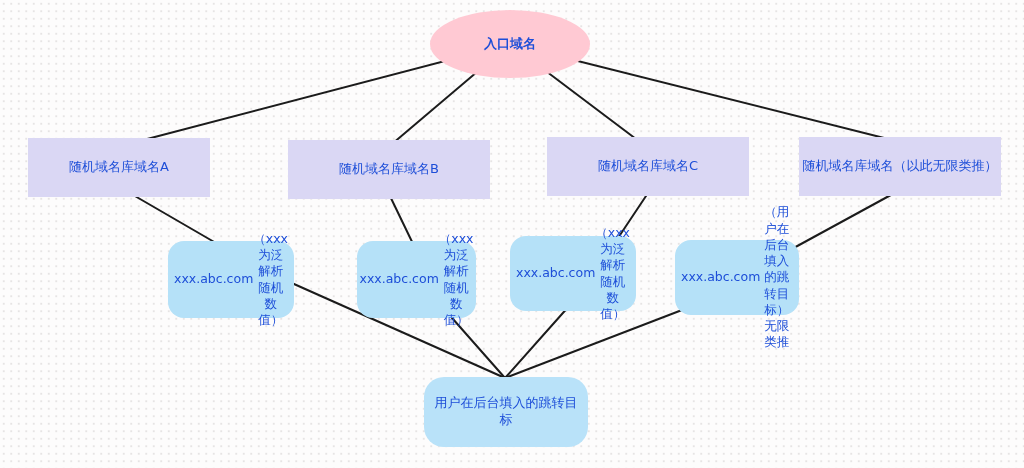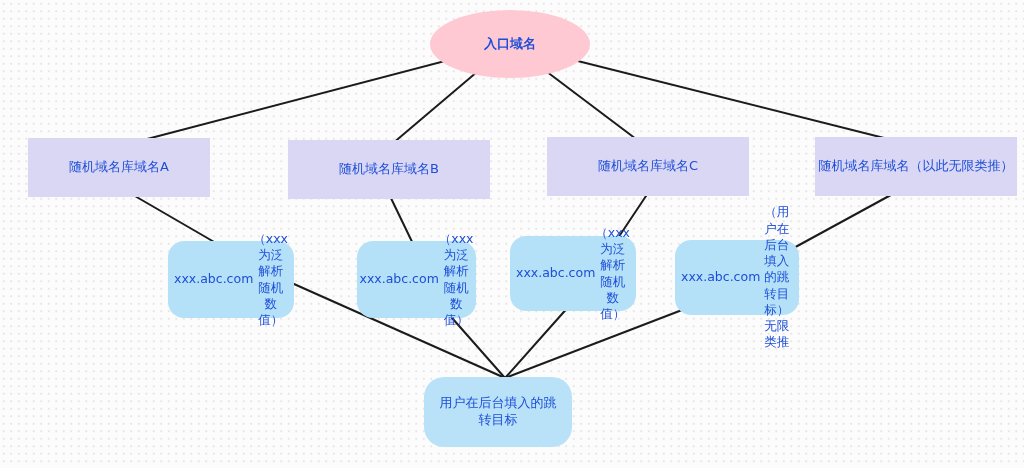--- a/index.html
+++ b/index.html
@@ -94,38 +94,38 @@
 
   <div class="node pool" style="left:28px; top:138px; width:182px; height:59px;">
     <span>随机域名库域名A</span>
   </div>
   <div class="node pool" style="left:547px; top:137px; width:202px; height:59px;">
     <span>随机域名库域名C</span>
   </div>
   <div class="node pool" style="left:288px; top:140px; width:202px; height:59px;">
     <span>随机域名库域名B</span>
   </div>
-  <div class="node pool" style="left:799px; top:137px; width:202px; height:59px;margin-left:16px;">
+  <div class="node pool" style="left:799px; top:137px; width:202px; height:59px;">
     <span>随机域名库域名（以此无限类推）</span>
   </div>
 
   <div class="node sub" style="left:168px; top:241px; width:126px; height:77px;">
     <span class="domain-line">xxx.abc.com</span>
     <span class="note-line">（xxx为泛解析随机数值）</span>
   </div>
   <div class="node sub" style="left:357px; top:241px; width:119px; height:77px;">
     <span class="domain-line">xxx.abc.com</span>
     <span class="note-line">（xxx为泛解析随机数值）</span>
   </div>
   <div class="node sub" style="left:510px; top:236px; width:126px; height:75px;">
     <span class="domain-line">xxx.abc.com</span>
     <span class="note-line">（xxx为泛解析随机数值）</span>
   </div>
   <div class="node sub" style="left:675px; top:240px; width:124px; height:75px;">
     <span class="domain-line">xxx.abc.com</span>
     <span class="note-line">（用户在后台填入的跳转目标）无限类推</span>
   </div>
 
-  <div class="node target" style="left:424px; top:377px; width:148px; height:70px;">
+  <div class="node target" style="left:424px; top:377px; width:164px; height:70px;">
     <span>用户在后台填入的跳转目标</span>
   </div>
 
 </div>
 
 </body></html>

